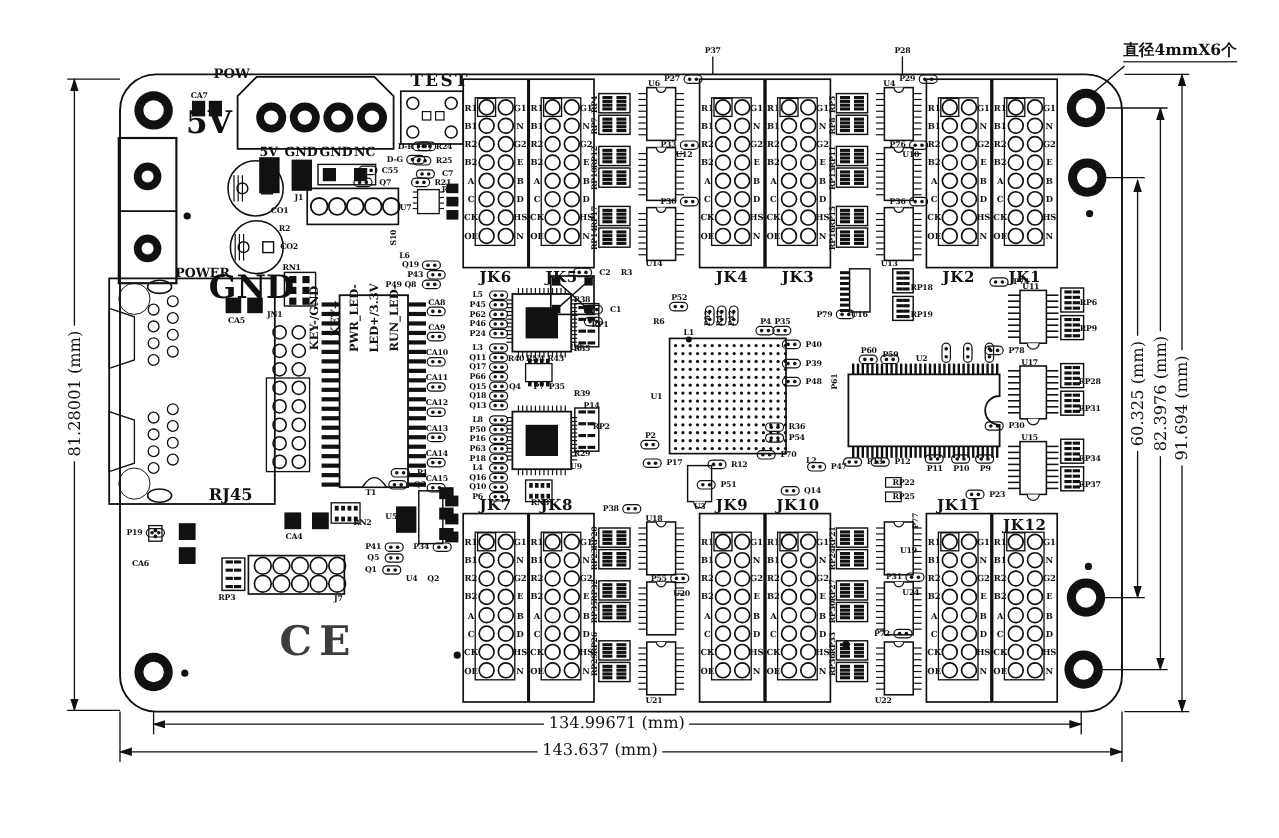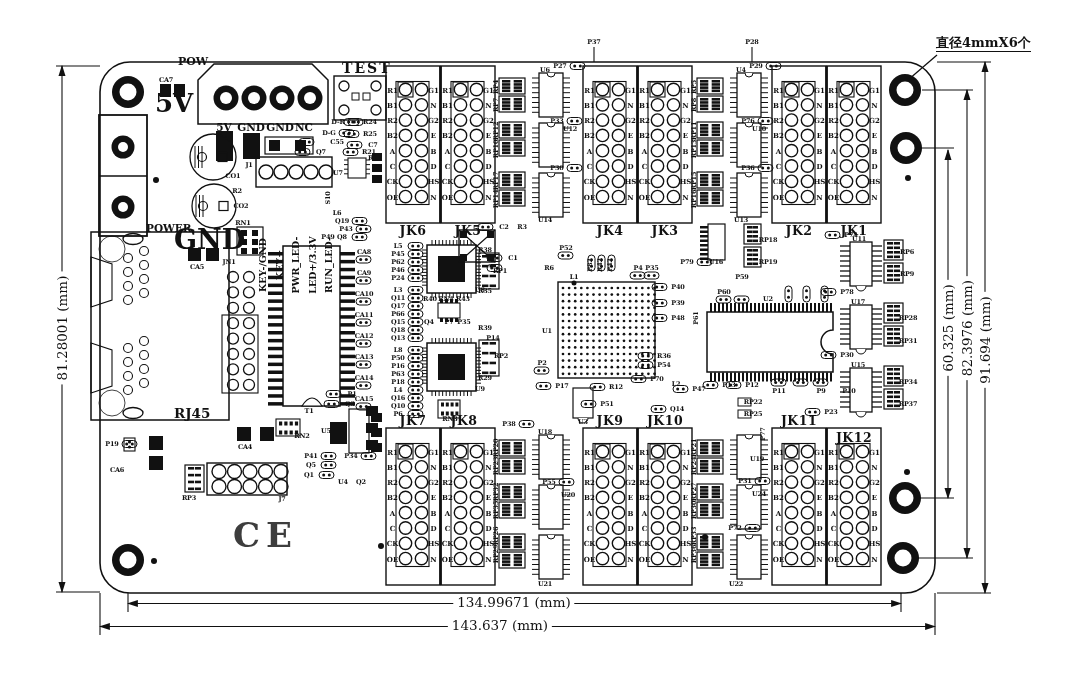--- a/index.html
+++ b/index.html
@@ -2022,21 +2022,21 @@
       <div class="j1pin" style="left: 312.8px; top: 265px;">LED+/3.3V</div>
       <div class="j1pin" style="left: 329.4px; top: 265px;">RUN_LED-</div>
       <div class="ref" style="left: 166px; top: 80px;">CA7</div>
       <div class="ref" style="left: 338px; top: 122px;">D-R</div>
       <div class="ref" style="left: 329px; top: 133px;">D-G</div>
       <div class="ref" style="left: 370px; top: 122px;">R24</div>
       <div class="ref" style="left: 370px; top: 134px;">R25</div>
       <div class="ref" style="left: 373px; top: 145px;">C7</div>
       <div class="ref" style="left: 369px; top: 152px;">R21</div>
       <div class="ref" style="left: 375px; top: 158px;">R11</div>
-      <div class="ref" style="left: 325px; top: 142px; margin-left: 12px;">C55</div>
+      <div class="ref" style="left: 325px; top: 142px;">C55</div>
       <div class="ref" style="left: 321px; top: 152px;">Q7</div>
       <div class="ref" style="left: 338px; top: 173px;">U7</div>
       <div class="ref rot" style="left: 328px; top: 198px;">S10</div>
       <div class="ref" style="left: 337px; top: 213px;">L6</div>
       <div class="ref" style="left: 342px; top: 221px;">Q19</div>
       <div class="ref" style="left: 346px; top: 229px;">P43</div>
       <div class="ref" style="left: 328px; top: 237px;">P49</div>
       <div class="ref" style="left: 342px; top: 237px;">Q8</div>
       <div class="ref" style="left: 249px; top: 165px;">J1</div>
       <div class="ref" style="left: 233px; top: 176px;">CO1</div>
@@ -2119,26 +2119,26 @@
       <div class="ref" style="left: 748px; top: 168px;">P36</div>
       <div class="ref" style="left: 741px; top: 220px;">U13</div>
       <div class="ref" style="left: 594px; top: 42px;">P37</div>
       <div class="ref" style="left: 752px; top: 42px;">P28</div>
       <div class="ref" style="left: 716px; top: 262px;">U16</div>
       <div class="ref" style="left: 687px; top: 262px;">P79</div>
       <div class="ref" style="left: 768px; top: 240px;">RP18</div>
       <div class="ref" style="left: 768px; top: 262px;">RP19</div>
       <div class="ref" style="left: 768px; top: 299px;">U2</div>
       <div class="ref" style="left: 724px; top: 292px;">P60</div>
-      <div class="ref" style="left: 742px; top: 277px;">P59</div>
+      <div class="ref" style="left: 742px; top: 296px;">P59</div>
       <div class="ref rot" style="left: 696px; top: 318px;">P61</div>
       <div class="ref" style="left: 729px; top: 385px;">P13</div>
       <div class="ref" style="left: 752px; top: 385px;">P12</div>
       <div class="ref" style="left: 779px; top: 391px;">P11</div>
-      <div class="ref" style="left: 801px; top: 391px; margin-left: 48px;">P10</div>
+      <div class="ref" style="left: 801px; top: 391px;">P10</div>
       <div class="ref" style="left: 821px; top: 391px;">P9</div>
       <div class="ref" style="left: 547px; top: 331px;">U1</div>
       <div class="ref" style="left: 566px; top: 248px;">P52</div>
       <div class="ref" style="left: 574px; top: 277px;">L1</div>
       <div class="ref rot" style="left: 590px; top: 265px;">P82</div>
       <div class="ref rot" style="left: 600px; top: 265px;">R42</div>
       <div class="ref rot" style="left: 610px; top: 265px;">P42</div>
       <div class="ref" style="left: 638px; top: 268px;">P4</div>
       <div class="ref" style="left: 652px; top: 268px;">P35</div>
       <div class="ref" style="left: 678px; top: 287px;">P40</div>

